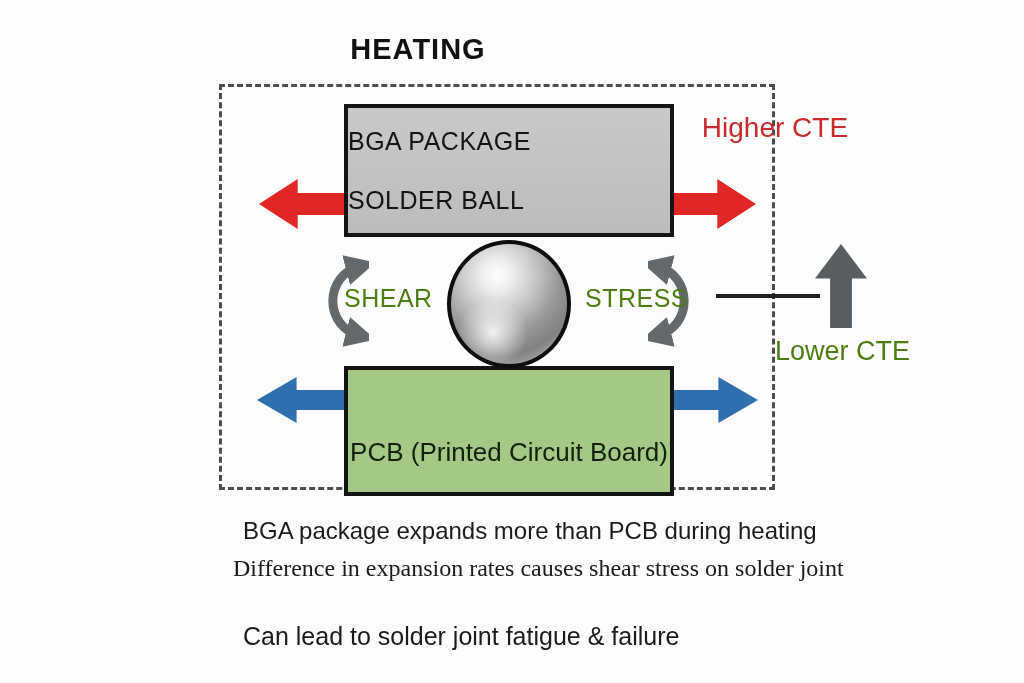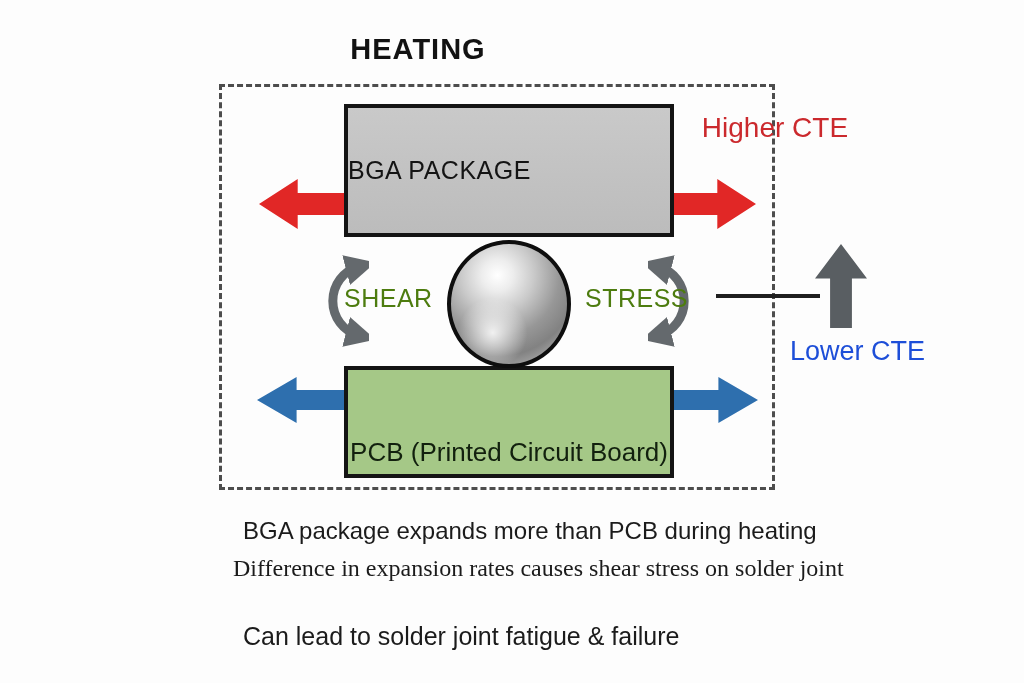--- a/index.html
+++ b/index.html
@@ -30,21 +30,21 @@
     border:4px solid #141414;
     display:flex;flex-direction:column;justify-content:center;gap:30px;
     font-size:25px;font-weight:500;letter-spacing:.5px;color:#141414;
     z-index:2;
   }
   .pcb-box{
     left:344px;top:366px;width:322px;height:98px;
     background:#a5c887;
     border:4px solid #141414;
     display:flex;align-items:flex-end;justify-content:center;
-    padding-bottom:6px;box-sizing:content-box;
+    padding-bottom:24px;box-sizing:content-box;
     font-size:26px;font-weight:500;color:#12200e;
     z-index:2;
   }
 
   
   .ball{
     left:447px;top:240px;width:124px;height:128px;border-radius:50%;
     border:4px solid #0e0e0e;box-sizing:border-box;
     background:
       radial-gradient(circle at 36% 74%, rgba(255,255,255,.85) 0%, rgba(255,255,255,0) 30%),
@@ -62,21 +62,21 @@
   .uparrow{
     left:815px;top:244px;width:52px;height:84px;background:#595e62;
     clip-path:polygon(50% 0,100% 41%,71% 41%,71% 100%,29% 100%,29% 41%,0 41%);
   }
 
   
   .midlabel{font-size:25px;font-weight:400;letter-spacing:.5px;color:#4d7c0f;z-index:4;}
 
   
   .higher-cte{left:700px;top:112px;width:150px;text-align:center;font-size:28px;font-weight:500;color:#cb292d;z-index:5;}
-  .lower-cte{left:775px;top:336px;width:150px;text-align:right;font-size:27px;font-weight:500;color:#1d4ed8;}
+  .lower-cte{left:775px;top:336px;width:150px;text-align:left;font-size:27px;font-weight:500;color:#4d7c0f;}
 
   
   .pointer-line{left:716px;top:294px;width:104px;height:4px;background:#1f1f1f;z-index:4;}
 
   
   .curve{width:52px;height:102px;z-index:4;}
 
   
   .note{font-size:24px;line-height:31px;color:#1b1b1b;margin-top:8px;}
   .n1{left:243px;top:507px;}
@@ -95,20 +95,21 @@
 </svg>
 
 <div class="abs title">HEATING</div>
 
 <div class="abs frame"></div>
 
 <div class="abs higher-cte">Higher CTE</div>
 
 <div class="abs bga-box">
   <span>BGA PACKAGE</span>
+  <span>SOLDER BALL</span>
 </div>
 
 <div class="abs harrow red" style="left:259px;top:179px;"></div>
 <div class="abs harrow red flip" style="left:670px;top:179px;"></div>
 
 <div class="abs ball"></div>
 
 <svg class="abs curve" style="left:317px;top:250px;" viewBox="0 0 52 102">
   <path d="M41 17 A33 35 0 0 0 41 85" fill="none" stroke="#64696d" stroke-width="9" marker-start="url(#cah)" marker-end="url(#cah)"></path>
 </svg>

